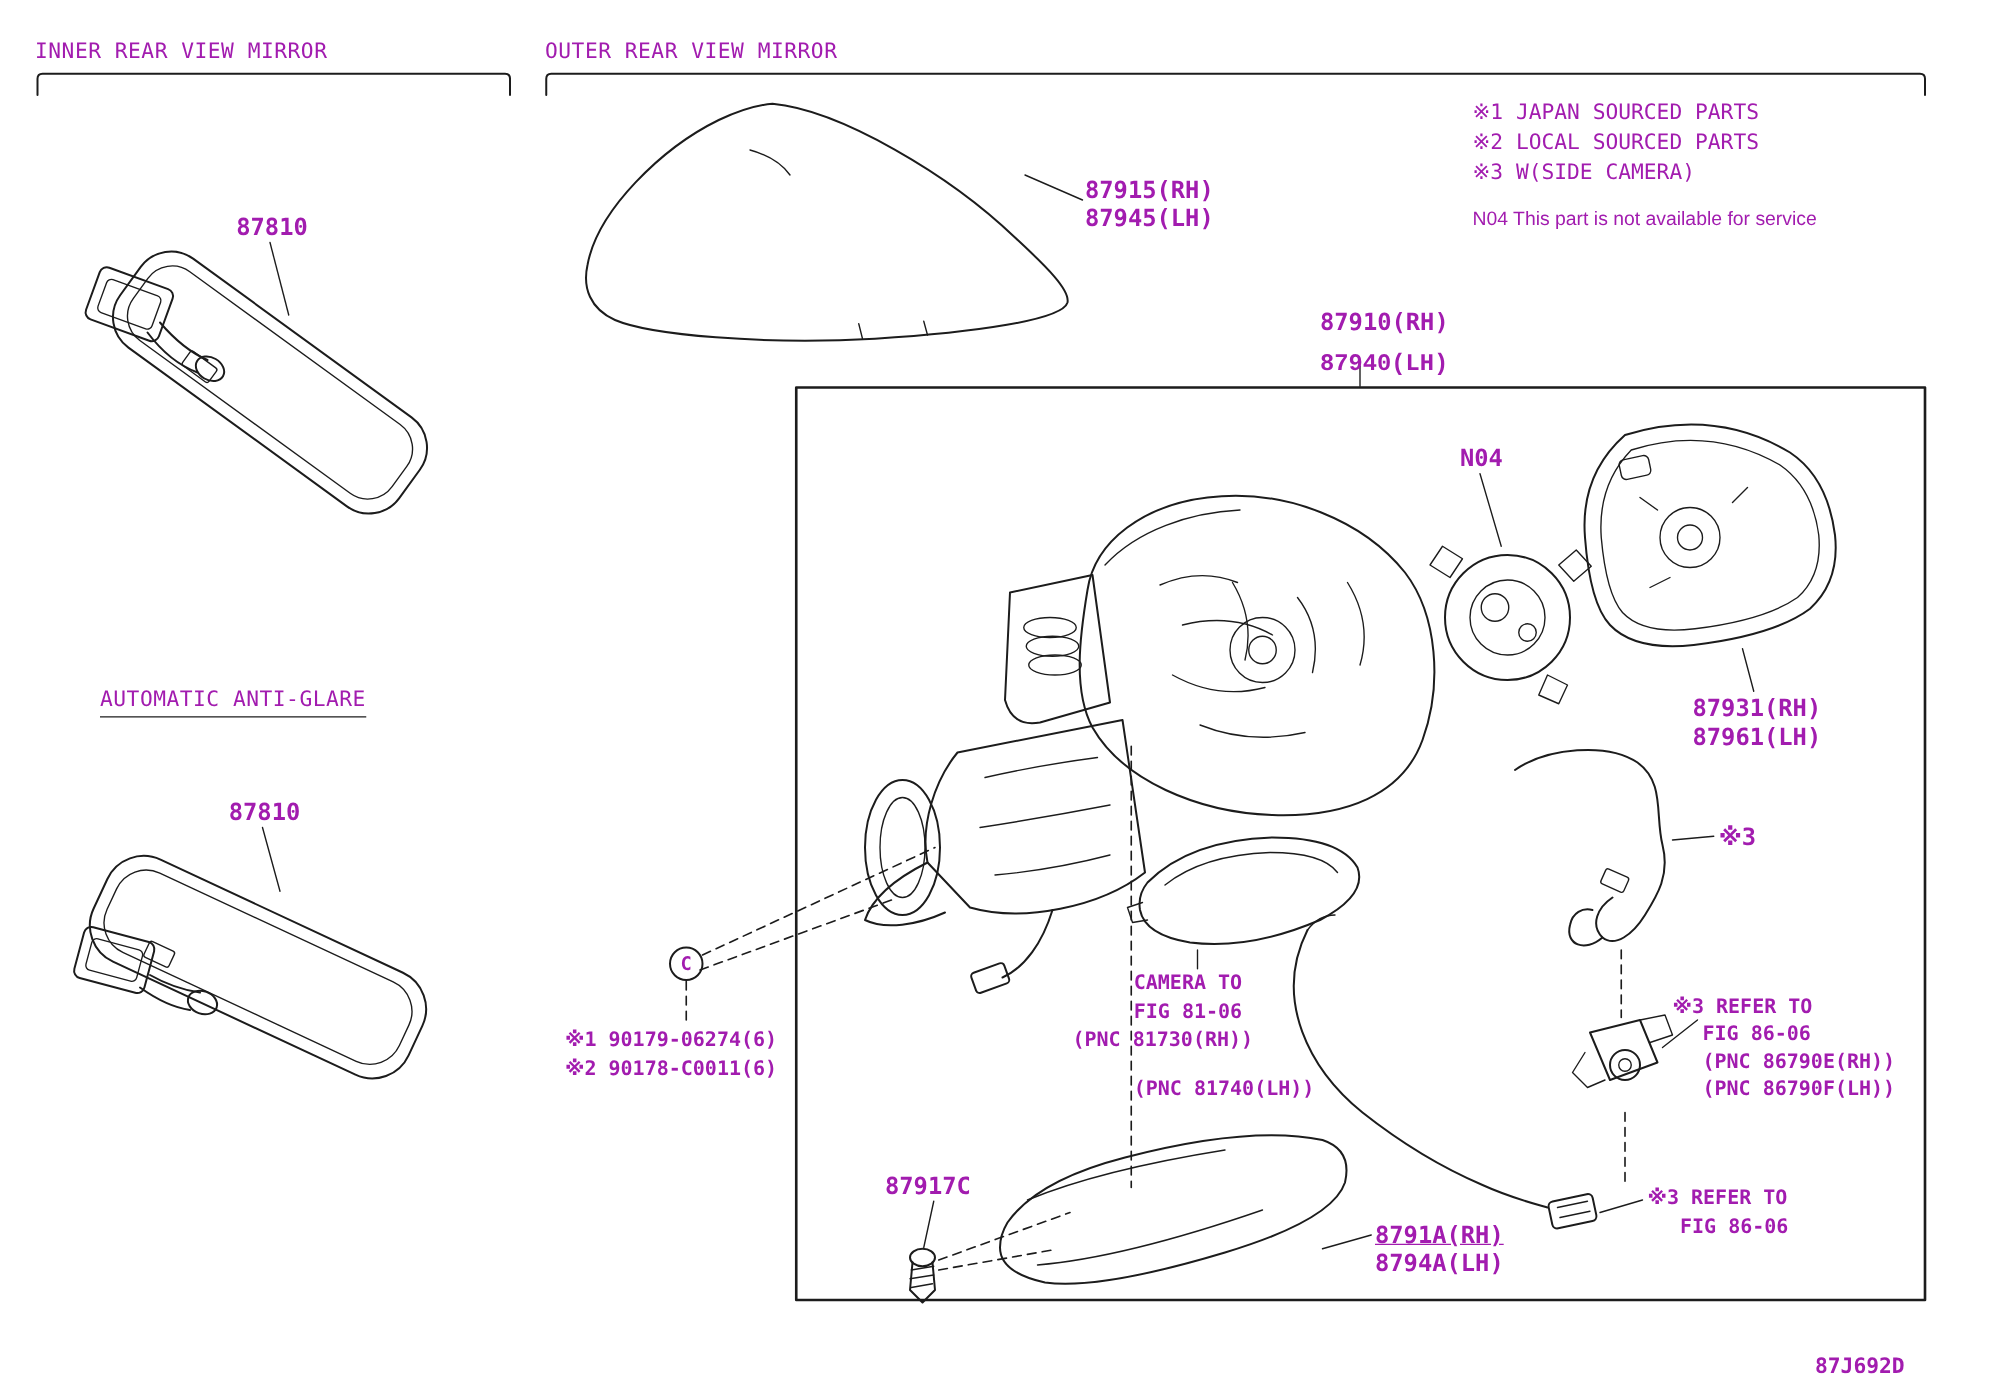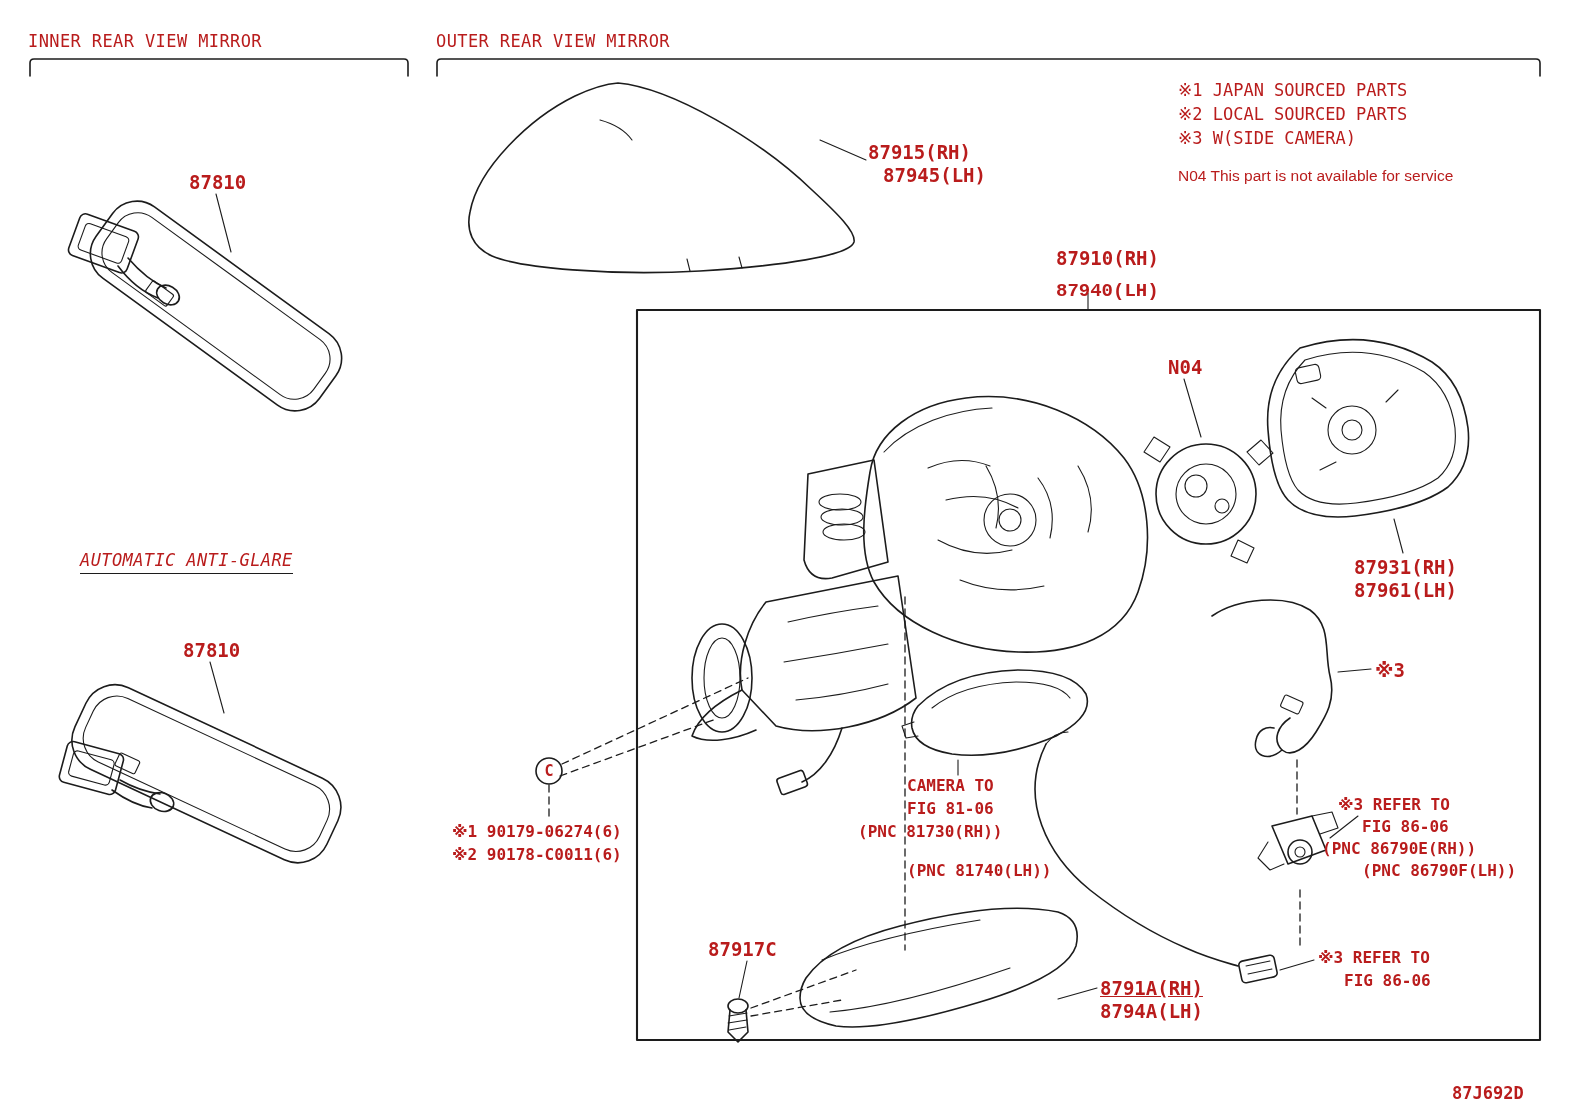--- a/index.html
+++ b/index.html
@@ -1,33 +1,33 @@
 <!DOCTYPE html>
 <html><head>
 <meta charset="utf-8">
 <style>
   * { margin:0; padding:0; box-sizing:border-box; }
   html,body { background:#ffffff; }
   .canvas {
     position:relative; width:1592px; height:1099px; background:#ffffff;
-    color:#b91c1c; font-family:"DejaVu Sans Mono","DejaVu Sans",monospace;
+    color:#a21caf; font-family:"DejaVu Sans Mono","DejaVu Sans",monospace;
     overflow:hidden;
   }
   .art { position:absolute; left:0; top:0; width:1592px; height:1099px; }
   .ln   { fill:none; stroke:#1c1c1c; stroke-width:1.6; stroke-linecap:round; stroke-linejoin:round; }
   .thin { stroke-width:1.1; }
   .thick{ stroke-width:2.1; }
   .dash { fill:none; stroke:#1c1c1c; stroke-width:1.3; stroke-dasharray:7 5; stroke-linecap:round; }
   .lbl { position:absolute; white-space:pre; }
   .sec-title { font:17px "DejaVu Sans Mono","DejaVu Sans",monospace; letter-spacing:.4px; }
   .pn   { font:bold 19px "DejaVu Sans Mono","DejaVu Sans",monospace; }
   .note { font:17px "DejaVu Sans Mono","DejaVu Sans",monospace; }
   .note-sm { font:15.5px "Liberation Sans",sans-serif;text-align:center; }
   .ref  { font:bold 16px "DejaVu Sans Mono","DejaVu Sans",monospace; }
-  .underline { border-bottom:1.6px solid #1c1c1c; padding-bottom:3px;font-style:italic; }
+  .underline { border-bottom:1.6px solid #1c1c1c; padding-bottom:3px; }
   .code { font:bold 17px "DejaVu Sans Mono","DejaVu Sans",monospace; }
   .csym { font:bold 15px "DejaVu Sans Mono","DejaVu Sans",monospace; width:22px; text-align:center; }
 </style>
 </head>
 <body>
 
 <div class="canvas">
 
   <svg class="art" viewBox="0 0 1592 1099" aria-hidden="true">
 
@@ -187,35 +187,35 @@
 
   <div class="lbl note" style="left:1178px; top:80px;">※1 JAPAN SOURCED PARTS</div>
   <div class="lbl note" style="left:1178px; top:104px;">※2 LOCAL SOURCED PARTS</div>
   <div class="lbl note" style="left:1178px; top:128px;">※3 W(SIDE CAMERA)</div>
   <div class="lbl note-sm" style="left:1178px; top:167px;">N04 This part is not available for service</div>
 
   <div class="lbl pn" style="left:189px; top:171px;">87810</div>
   <div class="lbl pn" style="left:183px; top:639px;">87810</div>
 
   <div class="lbl pn" style="left:868px; top:141px;">87915(RH)</div>
-  <div class="lbl pn" style="left:868px; top:164px;margin-left:15px;">87945(LH)</div>
+  <div class="lbl pn" style="left:868px; top:164px;">87945(LH)</div>
 
   <div class="lbl pn" style="left:1056px; top:247px;">87910(RH)</div>
   <div class="lbl pn" style="left:1056px; top:280px;font-family:Liberation Mono, monospace;">87940(LH)</div>
 
   <div class="lbl pn" style="left:1168px; top:356px;">N04</div>
 
   <div class="lbl pn" style="left:1354px; top:556px;">87931(RH)</div>
   <div class="lbl pn" style="left:1354px; top:579px;">87961(LH)</div>
 
   <div class="lbl pn" style="left:1375px; top:659px;">※3</div>
 
   <div class="lbl ref" style="left:1338px; top:795px;">※3 REFER TO</div>
   <div class="lbl ref" style="left:1362px; top:817px;">FIG 86-06</div>
-  <div class="lbl ref" style="left:1322px; top:839px;">(PNC 86790E(RH))</div>
+  <div class="lbl ref" style="left:1362px; top:839px;">(PNC 86790E(RH))</div>
   <div class="lbl ref" style="left:1362px; top:861px;">(PNC 86790F(LH))</div>
 
   <div class="lbl ref" style="left:1318px; top:948px;">※3 REFER TO</div>
   <div class="lbl ref" style="left:1344px; top:971px;">FIG 86-06</div>
 
   <div class="lbl ref" style="left:907px; top:776px;">CAMERA TO</div>
   <div class="lbl ref" style="left:907px; top:799px;">FIG 81-06</div>
   <div class="lbl ref" style="left:858px; top:822px;">(PNC 81730(RH))</div>
   <div class="lbl ref" style="left:907px; top:845px;margin-top:16px;">(PNC 81740(LH))</div>
 

